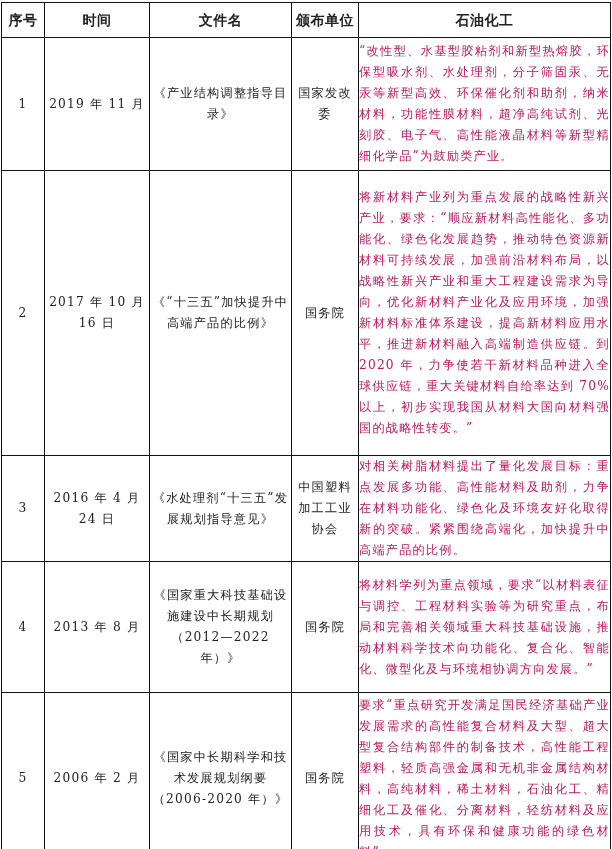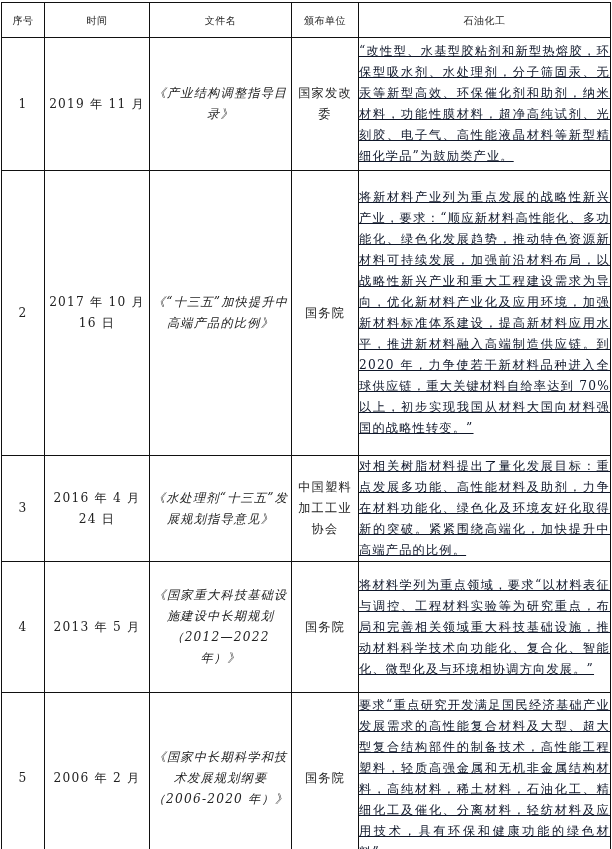--- a/index.html
+++ b/index.html
@@ -26,39 +26,38 @@
     table.policy td, table.policy th {
       border: 1.5px solid #111111;
       padding: 0;
       vertical-align: middle;
       font-size: 12.2px;
       line-height: 21px;
       letter-spacing: 1.2px;
     }
     table.policy th {
       height: 34px;
-      font-weight: normal;
+      font-weight: bold;
       font-family: "DejaVu Sans", "Liberation Sans", sans-serif;
-      font-size: 10px;
+      font-size: 14px;
       text-align: center;
       letter-spacing: 0.5px;
     }
     td.c-seq, td.c-time, td.c-name, td.c-issuer {
       text-align: center;
     }
     td.c-time { padding: 0 4px; }
-    td.c-name { padding: 0 4px; letter-spacing: 2px; font-style: italic; }
+    td.c-name { padding: 0 4px; letter-spacing: 2px; }
     td.c-issuer { padding: 0 3px; letter-spacing: 1.5px; }
     td.c-content {
       text-align: justify;
       padding: 2px 4px 2px 6px;
       letter-spacing: 1.4px;
       line-height: 22px;
-      color: #0f172a;
-      text-decoration: underline;
+      color: #be185d;
     }
     tr.r1 td { height: 132px; }
     tr.r2 td { height: 284px; }
     tr.r3 td { height: 81px; }
     tr.r4 td { height: 130px; }
     tr.r5 td { height: 171px; }
     td.c-content.r5c { line-height: 21px; }
   </style>
 </head>
 <body>
@@ -97,21 +96,21 @@
     </tr>
     <tr class="r3">
       <td class="c-seq">3</td>
       <td class="c-time">2016 年 4 月 24 日</td>
       <td class="c-name">《水处理剂“十三五”发展规划指导意见》</td>
       <td class="c-issuer">中国塑料加工工业协会</td>
       <td class="c-content">对相关树脂材料提出了量化发展目标：重点发展多功能、高性能材料及助剂，力争在材料功能化、绿色化及环境友好化取得新的突破。紧紧围绕高端化，加快提升中高端产品的比例。</td>
     </tr>
     <tr class="r4">
       <td class="c-seq">4</td>
-      <td class="c-time">2013 年 5 月</td>
+      <td class="c-time">2013 年 8 月</td>
       <td class="c-name">《国家重大科技基础设施建设中长期规划（2012—2022 年）》</td>
       <td class="c-issuer">国务院</td>
       <td class="c-content">将材料学列为重点领域，要求“以材料表征与调控、工程材料实验等为研究重点，布局和完善相关领域重大科技基础设施，推动材料科学技术向功能化、复合化、智能化、微型化及与环境相协调方向发展。”</td>
     </tr>
     <tr class="r5">
       <td class="c-seq">5</td>
       <td class="c-time">2006 年 2 月</td>
       <td class="c-name">《国家中长期科学和技术发展规划纲要（2006-2020 年）》</td>
       <td class="c-issuer">国务院</td>
       <td class="c-content r5c">要求“重点研究开发满足国民经济基础产业发展需求的高性能复合材料及大型、超大型复合结构部件的制备技术，高性能工程塑料，轻质高强金属和无机非金属结构材料，高纯材料，稀土材料，石油化工、精细化工及催化、分离材料，轻纺材料及应用技术，具有环保和健康功能的绿色材料”。</td>

